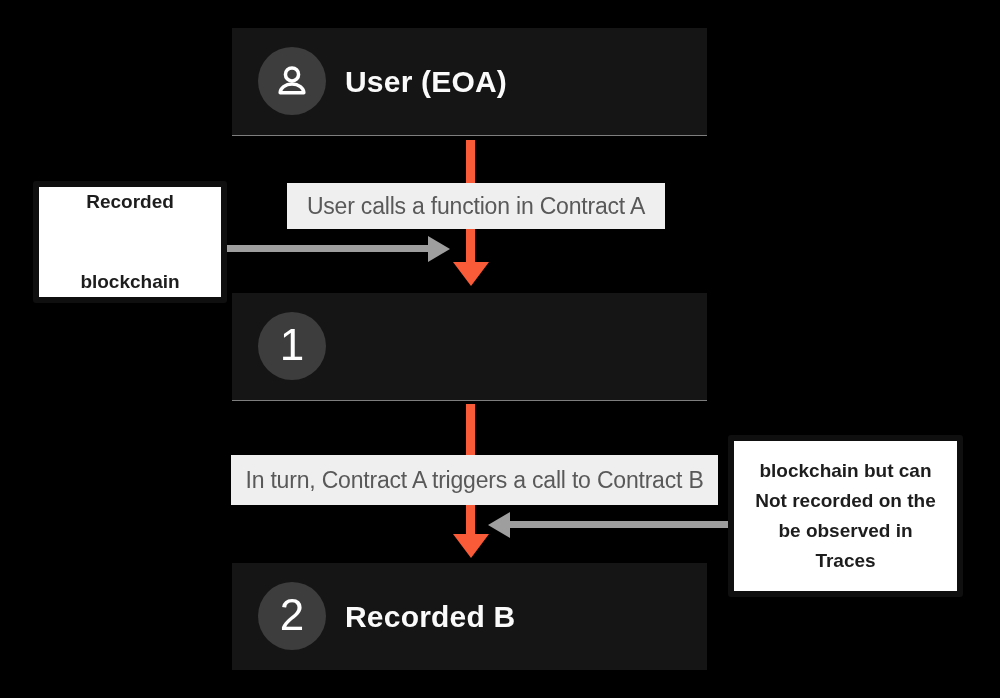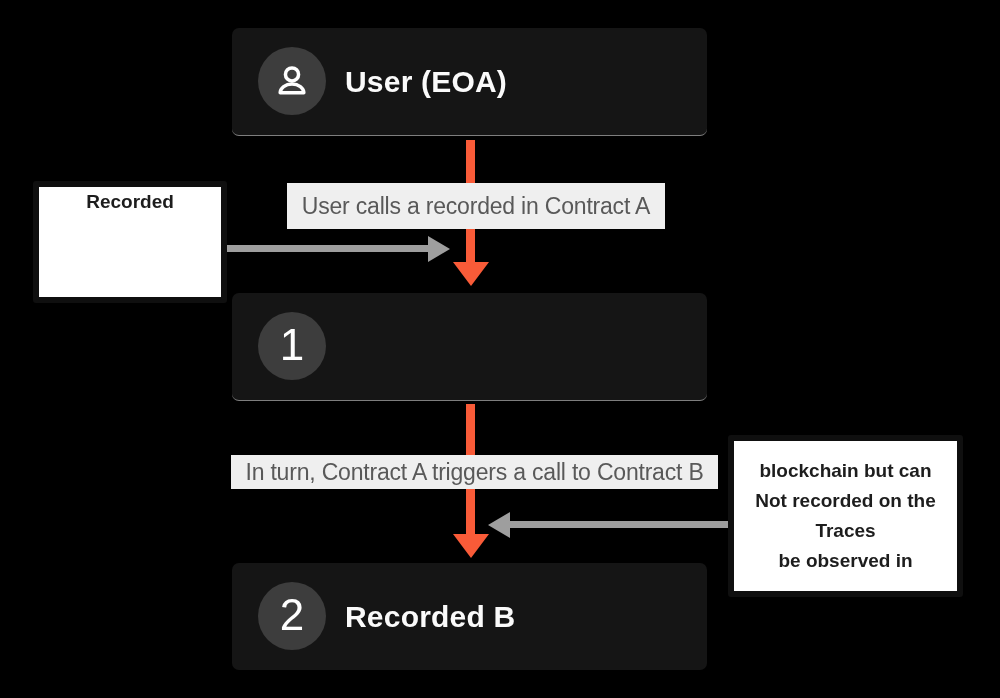--- a/index.html
+++ b/index.html
@@ -15,21 +15,21 @@
     background: var(--canvas-bg, #000);
     overflow: hidden;
   }
   
   .node {
     position: absolute;
     left: 232px;
     width: 475px;
     height: 107px;
     background: var(--node-bg, #151515);
-    border-radius: 7px;
+    border-radius: 0;
     z-index: 3;
     display: flex;
     align-items: center;
   }
   .node.hairline { border-bottom: 1px solid rgba(255,255,255,0.45); }
   .node-user      { top: 28px; }
   .node-contract-a{ top: 293px; }
   .node-contract-b{ top: 563px; }
   .badge {
     position: absolute;
@@ -85,21 +85,21 @@
     color: var(--label-fg, #595959);
     font-size: 23px;
     letter-spacing: -0.2px;
     display: flex;
     align-items: center;
     justify-content: center;
     white-space: nowrap;
     z-index: 2;
   }
   .edge-label-1 { left: 287px; top: 183px; width: 378px; height: 46px; }
-  .edge-label-2 { left: 231px; top: 455px; width: 487px; height: 34px; }
+  .edge-label-2 { left: 231px; top: 455px; width: 487px; height: 50px; }
   
   .g-shaft {
     position: absolute;
     height: 7px;
     background: var(--gray, #9e9e9e);
     z-index: 1;
   }
   .g-head {
     position: absolute;
     width: 0; height: 0;
@@ -152,39 +152,40 @@
   <div class="node node-user hairline">
     <div class="badge">
       <svg class="user-icon-svg" width="42" height="42" viewBox="0 0 48 48">
         <circle cx="24" cy="16.5" r="7.5" fill="none" stroke="#ffffff" stroke-width="4"></circle>
         <path d="M10.5 37.5 a13.5 10 0 0 1 27 0 z" fill="none" stroke="#ffffff" stroke-width="4" stroke-linejoin="round"></path>
       </svg>
     </div>
     <div class="node-label">User (EOA)</div>
   </div>
 
-  <div class="edge-label edge-label-1">User calls a recorded in Contract A</div>
+  <div class="edge-label edge-label-1">User calls a function in Contract A</div>
 
   <div class="note note-left">
     <div>Recorded</div>
+    <div>blockchain</div>
   </div>
 
   <div class="node node-contract-a hairline">
     <div class="badge">
       <div class="badge-number">1</div>
     </div>
   </div>
 
   <div class="edge-label edge-label-2">In turn, Contract A triggers a call to Contract B</div>
 
   <div class="note note-right">
     <div>blockchain but can</div>
     <div>Not recorded on the</div>
+    <div>be observed in</div>
     <div>Traces</div>
-    <div>be observed in</div>
   </div>
 
   <div class="node node-contract-b">
     <div class="badge">
       <div class="badge-number">2</div>
     </div>
     <div class="node-label">Recorded B</div>
   </div>
 
 </div>

